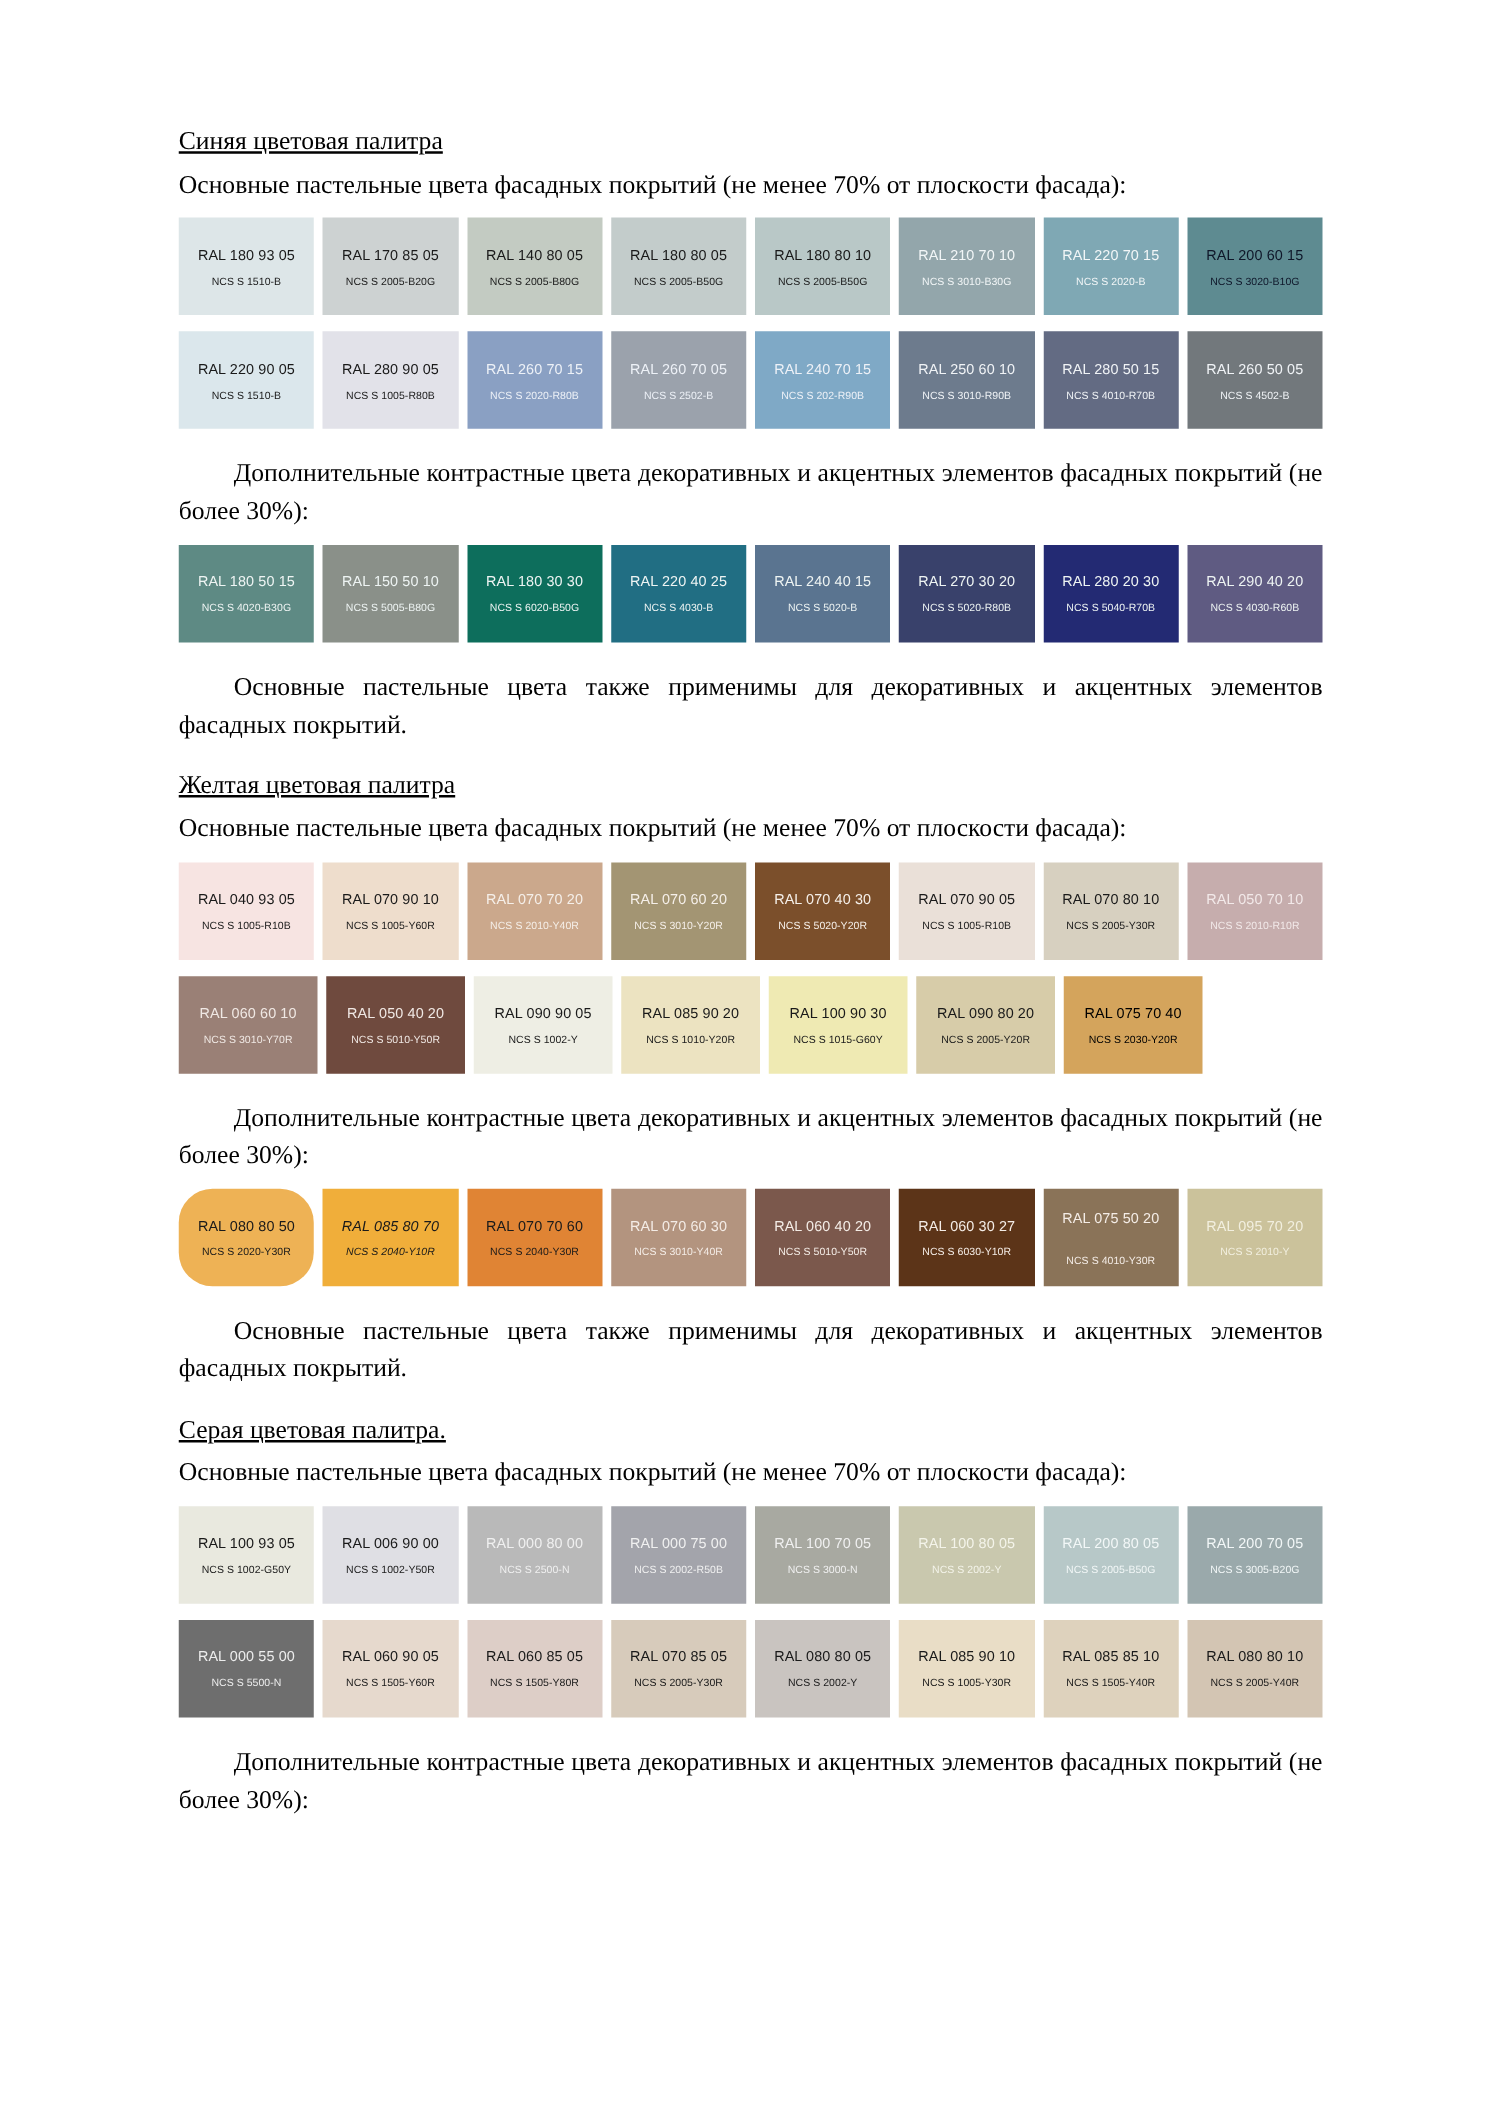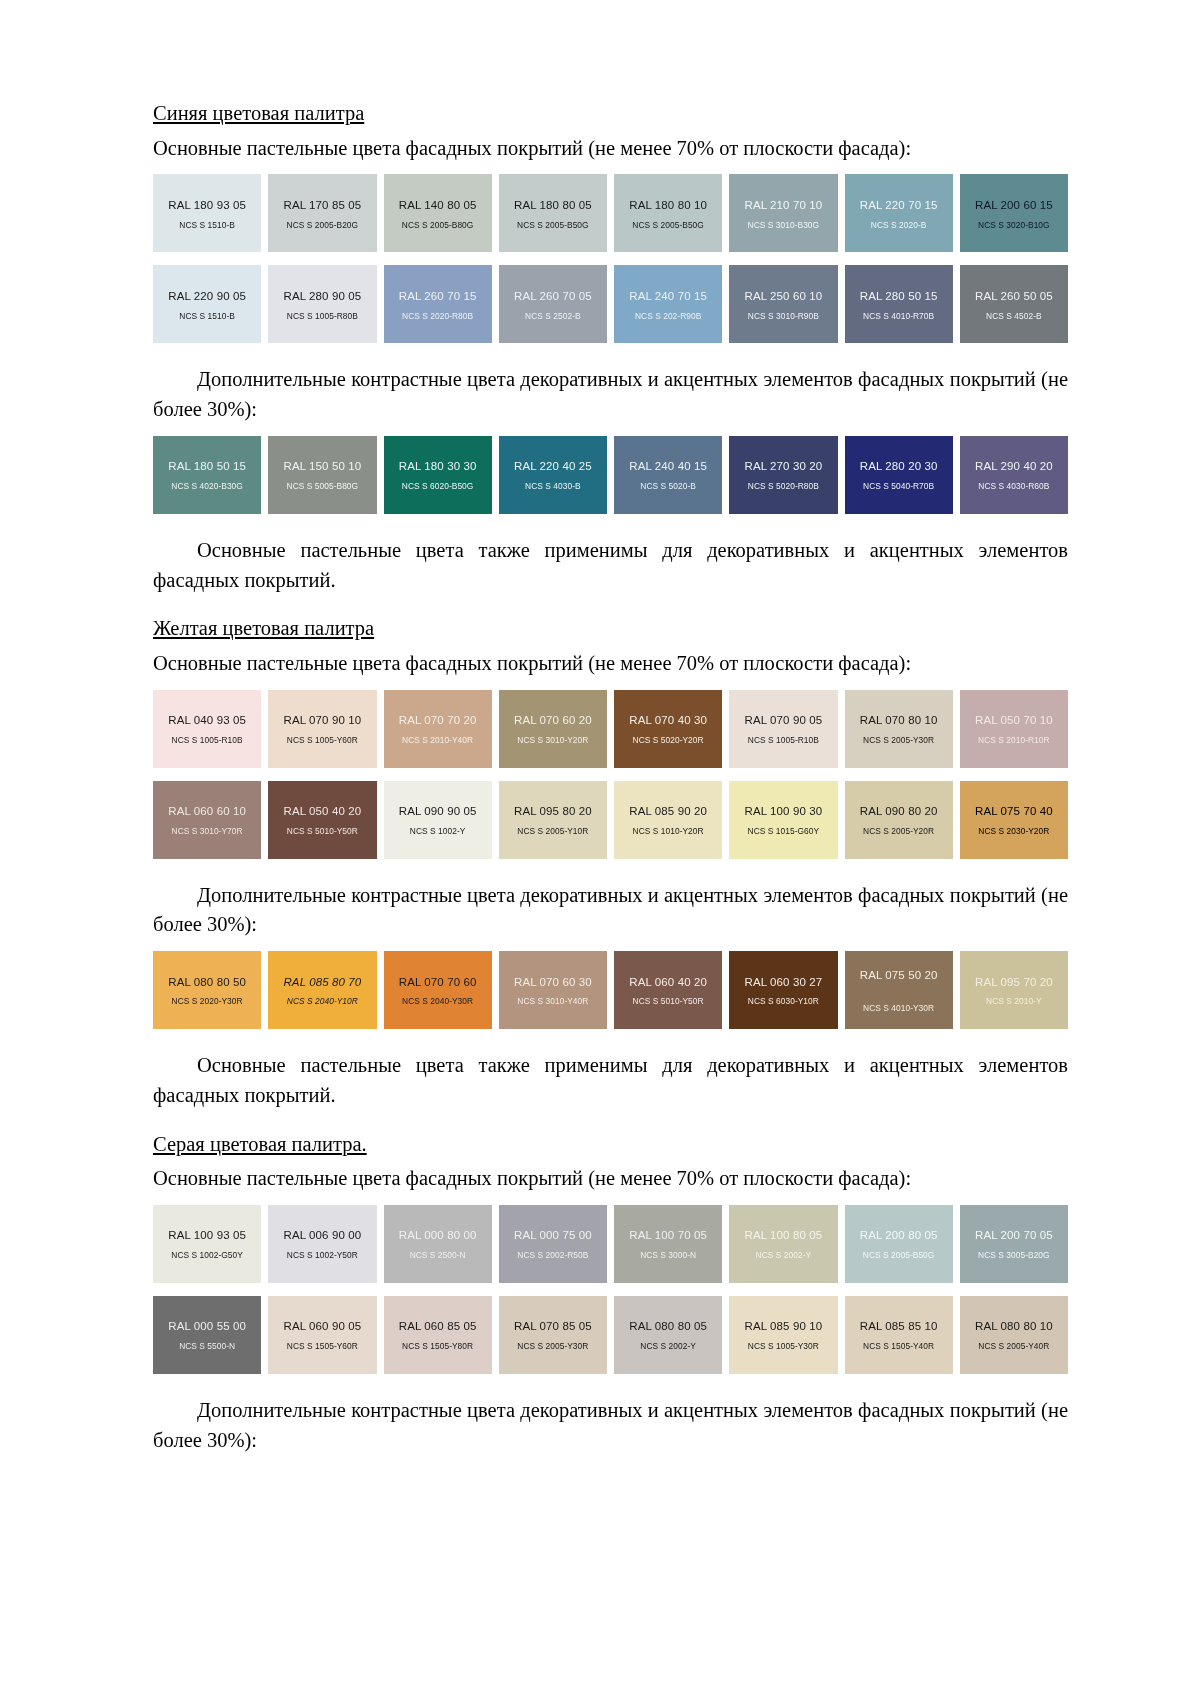--- a/index.html
+++ b/index.html
@@ -16,21 +16,21 @@
     height: 1696px;
     background: #ffffff;
     position: relative;
     margin: 0 auto;
     box-sizing: border-box;
     padding: 0;
     overflow: hidden;
   }
   .content {
     position: absolute;
-    left: 153px;
+    left: 143px;
     top: 100px;
     width: 915px;
   }
   .section-title {
     font-family: "Liberation Serif", serif;
     font-size: 20.5px;
     color: #000;
     text-decoration: underline;
     margin: 0 0 0 0;
     padding: 0;
@@ -256,24 +256,20 @@
           <div class="ncs">NCS S 3010-Y70R</div>
         </div>
         <div class="swatch" style="background: rgb(111, 74, 62); color: rgb(240, 232, 228);">
           <div class="ral">RAL 050 40 20</div>
           <div class="ncs">NCS S 5010-Y50R</div>
         </div>
         <div class="swatch" style="background: rgb(238, 238, 228); color: rgb(26, 26, 26);">
           <div class="ral">RAL 090 90 05</div>
           <div class="ncs">NCS S 1002-Y</div>
         </div>
-        <div class="swatch" style="background: rgb(222, 215, 187); color: rgb(26, 26, 26);">
-          <div class="ral">RAL 095 80 20</div>
-          <div class="ncs">NCS S 2005-Y10R</div>
-        </div>
         <div class="swatch" style="background: rgb(236, 227, 193); color: rgb(26, 26, 26);">
           <div class="ral">RAL 085 90 20</div>
           <div class="ncs">NCS S 1010-Y20R</div>
         </div>
         <div class="swatch" style="background: rgb(239, 234, 179); color: rgb(26, 26, 26);">
           <div class="ral">RAL 100 90 30</div>
           <div class="ncs">NCS S 1015-G60Y</div>
         </div>
         <div class="swatch" style="background: rgb(215, 204, 169); color: rgb(26, 26, 26);">
           <div class="ral">RAL 090 80 20</div>
@@ -281,21 +277,21 @@
         </div>
         <div class="swatch" style="background: rgb(212, 164, 92);">
           <div class="ral">RAL 075 70 40</div>
           <div class="ncs">NCS S 2030-Y20R</div>
         </div>
       </div>
 
     <p class="para indent after-rows">Дополнительные контрастные цвета декоративных и акцентных элементов фасадных покрытий (не более 30%):</p>
 
     <div class="swatch-row" id="r-y-c0">
-        <div class="swatch" style="background: rgb(238, 178, 85); color: rgb(26, 26, 26);">
+        <div class="swatch" style="background: rgb(238, 178, 85); color: rgb(26, 26, 26); border-radius: 27px;">
           <div class="ral">RAL 080 80 50</div>
           <div class="ncs">NCS S 2020-Y30R</div>
         </div>
         <div class="swatch" style="background: rgb(240, 174, 58); color: rgb(26, 26, 26); font-style: italic;">
           <div class="ral">RAL 085 80 70</div>
           <div class="ncs">NCS S 2040-Y10R</div>
         </div>
         <div class="swatch" style="background: rgb(224, 132, 52); color: rgb(26, 26, 26);">
           <div class="ral">RAL 070 70 60</div>
           <div class="ncs">NCS S 2040-Y30R</div>

